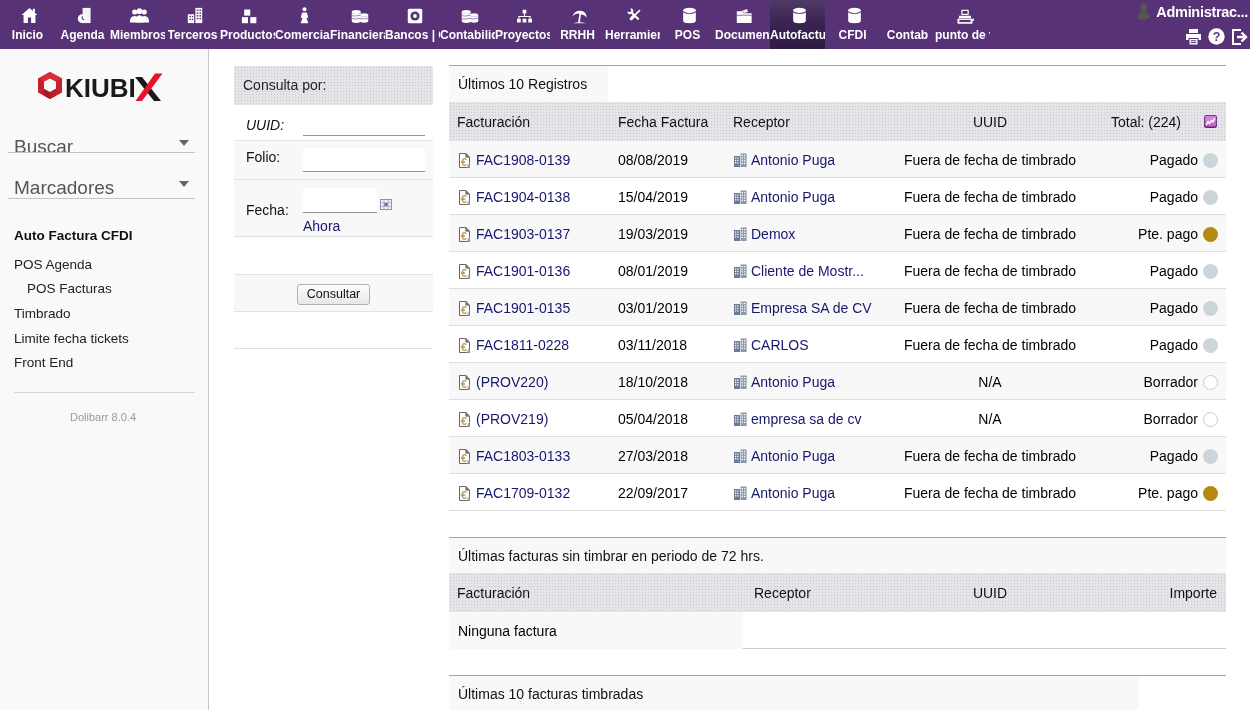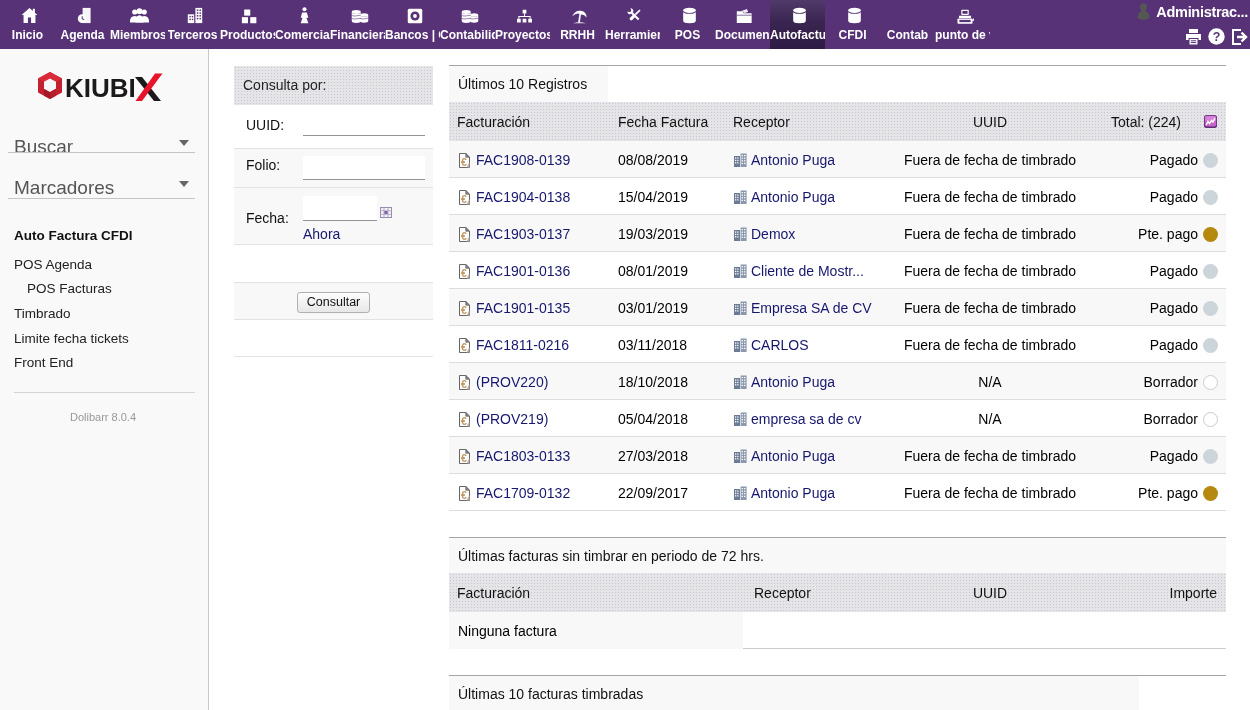--- a/index.html
+++ b/index.html
@@ -353,21 +353,21 @@
     <div class="smenu" style="top:232px;margin-left:13px;">POS Facturas</div>
     <div class="smenu" style="top:257px;">Timbrado</div>
     <div class="smenu" style="top:282px;">Limite fecha tickets</div>
     <div class="smenu" style="top:306px;">Front End</div>
     <div id="sideline2"></div>
     <div id="dolib">Dolibarr 8.0.4</div>
   </div>
 
   <div id="fpanel">
     <div id="fphead">Consulta por:</div>
-    <div class="frow" style="height:44px;">
+    <div class="frow" style="height:36px;font-style:italic;">
       <div class="flab" style="top:12px;">UUID:</div>
       <div class="fin" style="top:10px; width:122px; height:21px;"></div>
     </div>
     <div class="frow odd" style="height:39px;">
       <div class="flab" style="top:8px;">Folio:</div>
       <div class="fin" style="top:7px; width:122px; height:24px;"></div>
     </div>
     <div class="frow odd" style="height:57px;">
       <div class="flab" style="top:22px;">Fecha:</div>
       <div class="fin" style="top:8px; width:74px; height:25px;"></div>
@@ -575,21 +575,21 @@
           <div class="cell c5">Pagado</div>
           <div class="dot g"></div>
         </div>
 <div class="trow">
           <svg class="icodoc" width="11" height="15" viewBox="0 0 11 15">
             <path d="M0.5 0.5 L6.8 0.5 L10.5 4.2 L10.5 14.5 L0.5 14.5 Z" fill="#fdfdfd" stroke="#666"></path>
             <path d="M6.8 0.5 L6.8 4.2 L10.5 4.2 Z" fill="#8f8f8f" stroke="#555" stroke-width="0.7"></path>
             <path d="M7.5 14.5 L10.5 14.5 L10.5 9 Z" fill="#b5b0a5"></path>
             <text x="5" y="12.6" font-size="10.5" font-weight="bold" fill="#c29a62" text-anchor="middle" font-family="Liberation Sans">€</text>
           </svg>
-          <div class="cell c1"><a class="nv">FAC1811-0216</a></div>
+          <div class="cell c1"><a class="nv">FAC1811-0228</a></div>
           <div class="cell c2">03/11/2018</div>
           <svg class="icosoc" width="14" height="14" viewBox="0 0 14 14">
             <rect x="1" y="3" width="6" height="11" fill="#6b7b96"></rect>
             <rect x="7.6" y="0.5" width="6" height="13.5" fill="#8b98ad"></rect>
             <g fill="#fff">
               <rect x="2" y="4.4" width="1.3" height="1.3"></rect>
               <rect x="4.2" y="4.4" width="1.3" height="1.3"></rect>
               <rect x="2" y="6.8" width="1.3" height="1.3"></rect>
               <rect x="4.2" y="6.8" width="1.3" height="1.3"></rect>
               <rect x="2" y="9.2" width="1.3" height="1.3"></rect>

